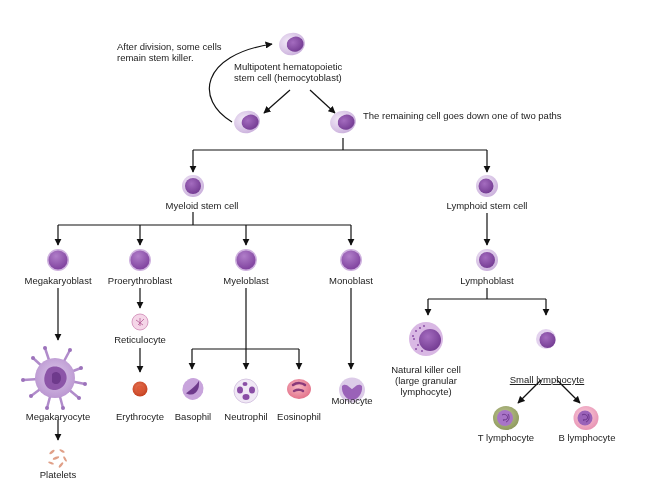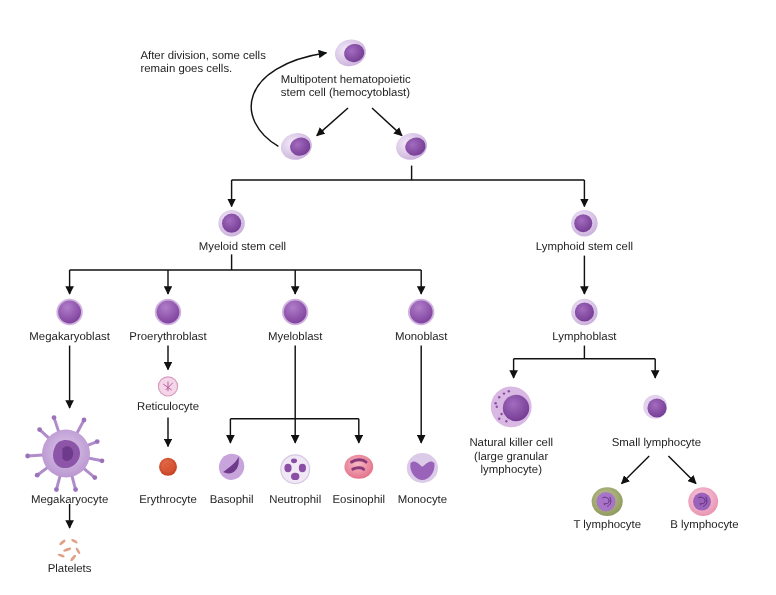--- a/index.html
+++ b/index.html
@@ -229,52 +229,53 @@
 
   <g transform="translate(586,418)">
     <ellipse rx="12.5" ry="12" fill="url(#gB)"></ellipse>
     <circle cx="-1" cy="0" r="7.5" fill="#9a62b8"></circle>
     <path d="M-4,-3 C-1,-5 3,-2 1,1 C-1,3 -4,0 -2,3 M2,-4 C4,-1 3,3 0,4" stroke="#5e2a7d" stroke-width="0.8" fill="none"></path>
   </g>
 </svg>
 
 <div class="lbl" style="left:117px; top:41px;">
   <div>After division, some cells</div>
-  <div>remain goes cells.</div>
+  <div>remain stem killer.</div>
 </div>
 
 <div class="lbl" style="left:234px; top:61px;">
   <div>Multipotent hematopoietic</div>
   <div>stem cell (hemocytoblast)</div>
 </div>
 
 <div class="lbl" style="left:363px; top:110px;">
+  <div>The remaining cell goes down one of two paths</div>
 </div>
 
 <div class="lbl center" style="left:193px; top:200px;padding-left:18px;">Myeloid stem cell</div>
 <div class="lbl center" style="left:487px; top:200px;">Lymphoid stem cell</div>
 
 <div class="lbl center" style="left:58px; top:275px;">Megakaryoblast</div>
 <div class="lbl center" style="left:140px; top:275px;">Proerythroblast</div>
 <div class="lbl center" style="left:246px; top:275px;">Myeloblast</div>
 <div class="lbl center" style="left:351px; top:275px;">Monoblast</div>
 <div class="lbl center" style="left:487px; top:275px;">Lymphoblast</div>
 
 <div class="lbl center" style="left:140px; top:334px;">Reticulocyte</div>
 
 <div class="lbl center" style="left:58px; top:411px;">Megakaryocyte</div>
 <div class="lbl center" style="left:140px; top:411px;">Erythrocyte</div>
 <div class="lbl center" style="left:193px; top:411px;">Basophil</div>
 <div class="lbl center" style="left:246px; top:411px;text-align:center;">Neutrophil</div>
 <div class="lbl center" style="left:299px; top:411px;">Eosinophil</div>
-<div class="lbl center" style="left:352px; top:411px;">Monocyte</div>
+<div class="lbl center" style="left:352px; top:395px;">Monocyte</div>
 
 <div class="lbl center" style="left:426px; top:364px;">
   <div>Natural killer cell</div>
   <div>(large granular</div>
   <div>lymphocyte)</div>
 </div>
-<div class="lbl center" style="left:547px; top:364px;">Small lymphocyte</div>
+<div class="lbl center" style="left:547px; top:374px;text-decoration:underline;">Small lymphocyte</div>
 
 <div class="lbl center" style="left:506px; top:432px;">T lymphocyte</div>
 <div class="lbl center" style="left:587px; top:432px;">B lymphocyte</div>
 
 <div class="lbl center" style="left:58px; top:469px;">Platelets</div>
 
 </body></html>

